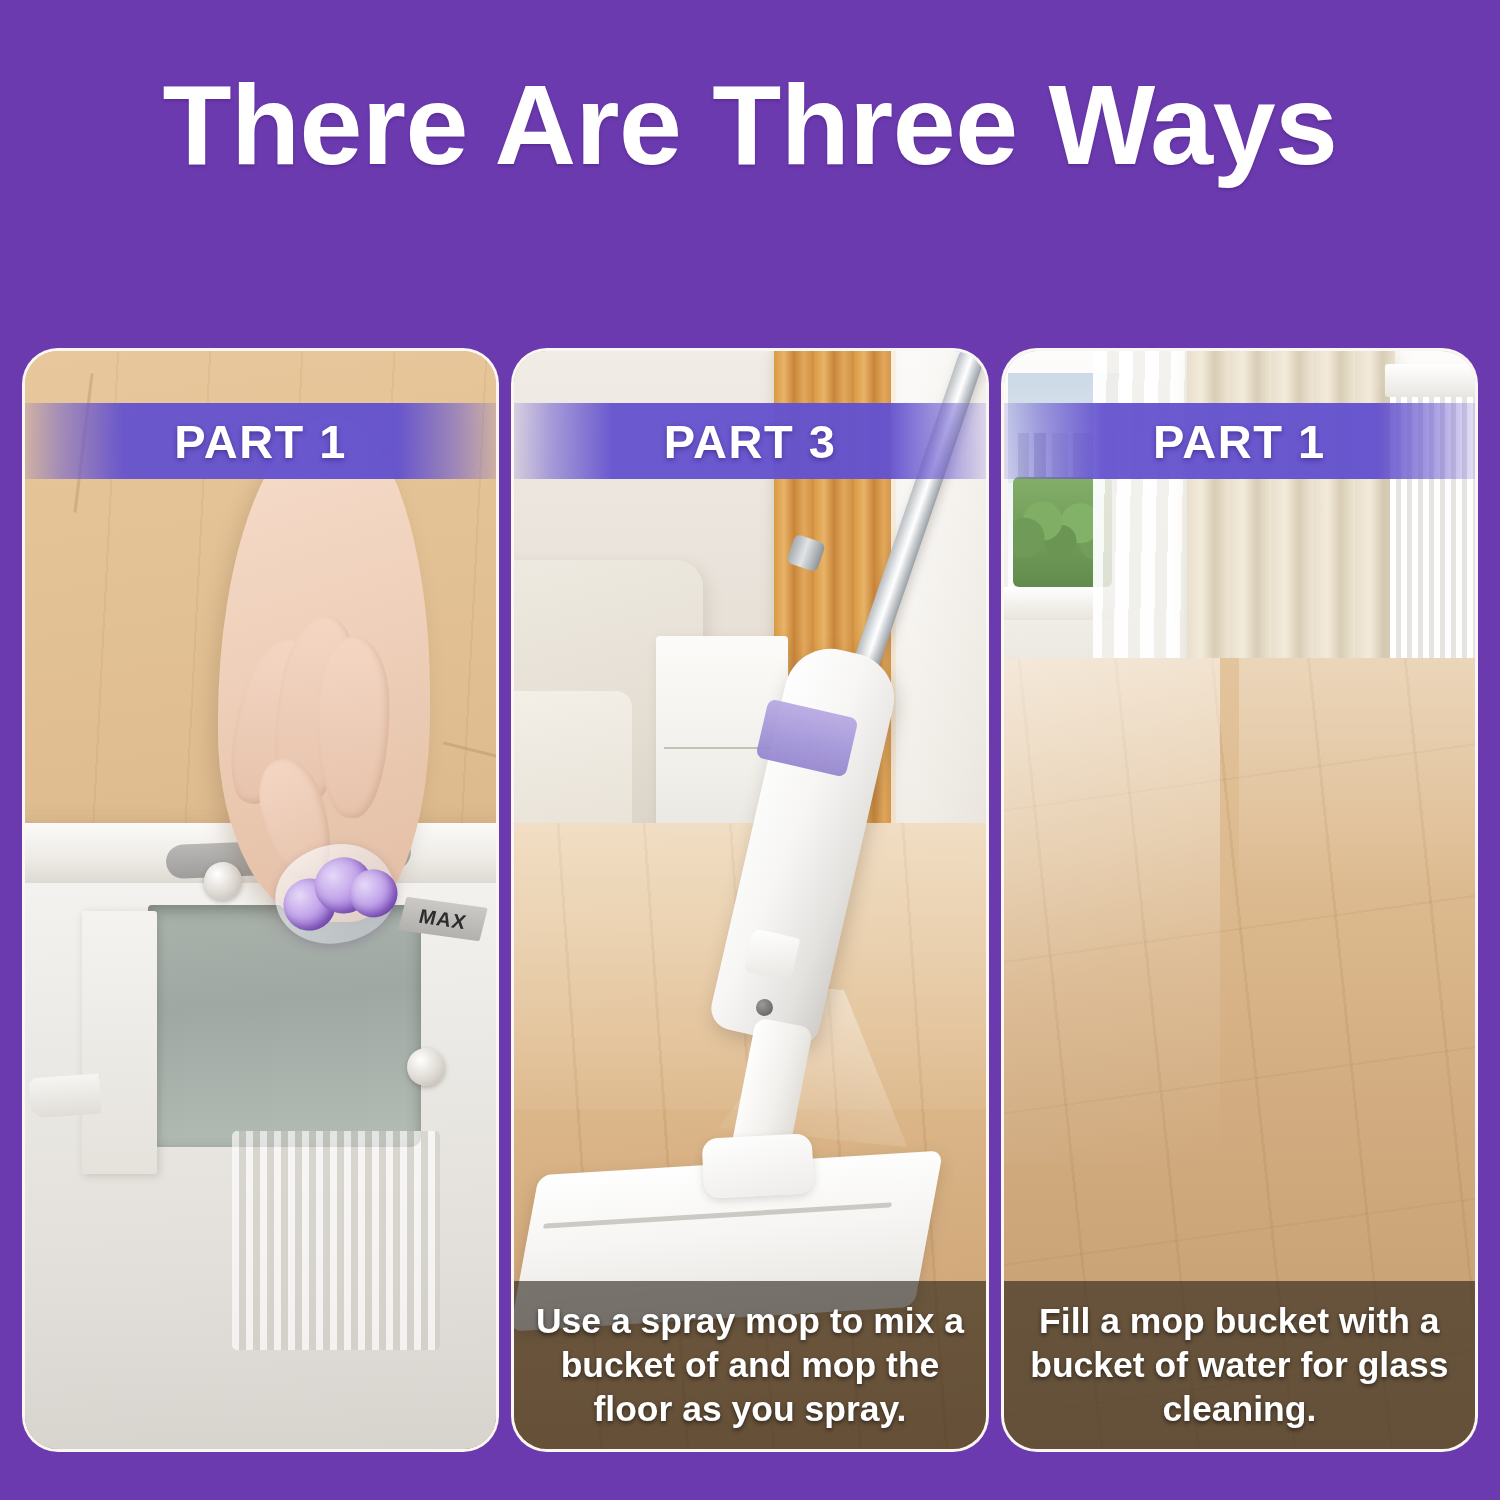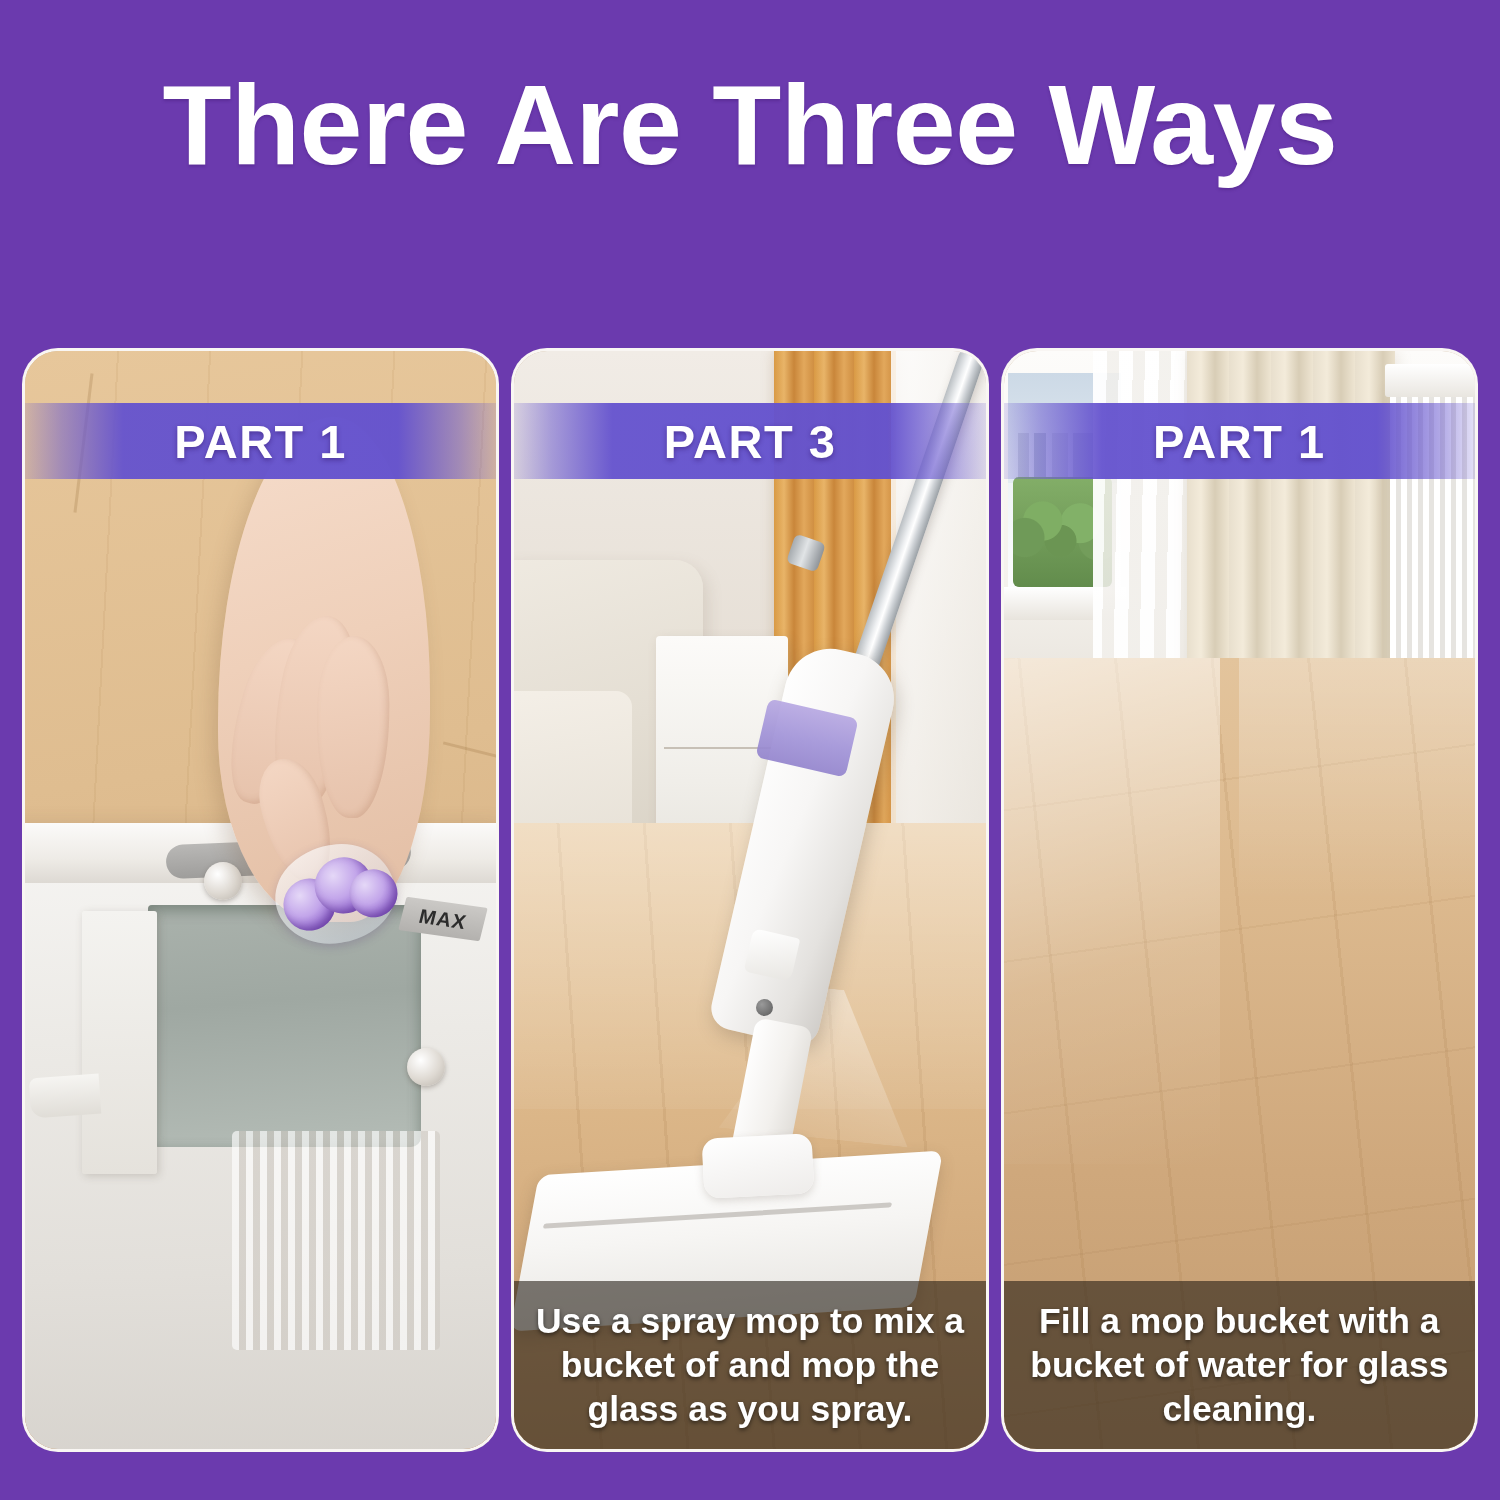--- a/index.html
+++ b/index.html
@@ -612,21 +612,21 @@
       <div class="p2-head"></div>
       <div class="p2-head-line"></div>
       <div class="p2-head-clip"></div>
     </div>
 
     <div class="badge">
       <span class="badge-text">PART 3</span>
     </div>
 
     <div class="caption">
-      <span class="caption-text">Use a spray mop to mix a bucket of and mop the glass as you spray.</span>
+      <span class="caption-text">Use a spray mop to mix a bucket of and mop the floor as you spray.</span>
     </div>
   </div>
 
   <div class="panel">
     <div class="scene">
       <div class="p3-wall"></div>
       <div class="p3-window"></div>
       <div class="p3-sky"></div>
       <div class="p3-city"></div>
       <div class="p3-trees"></div>

